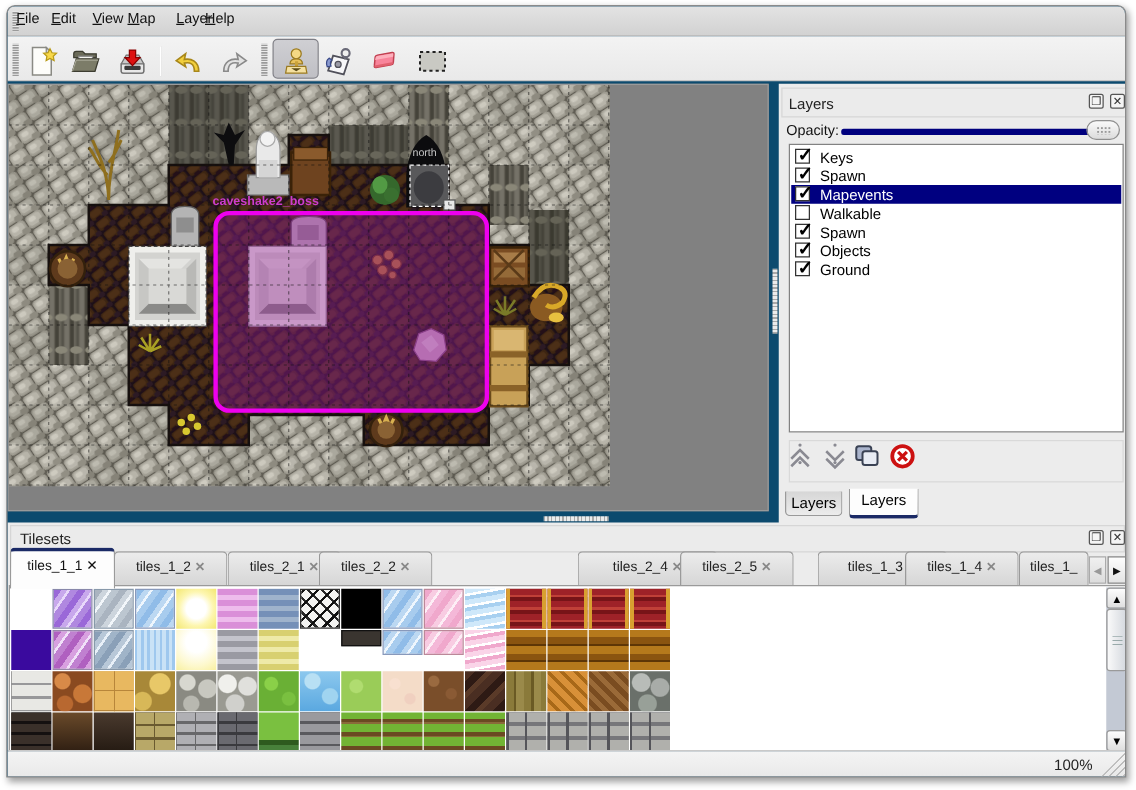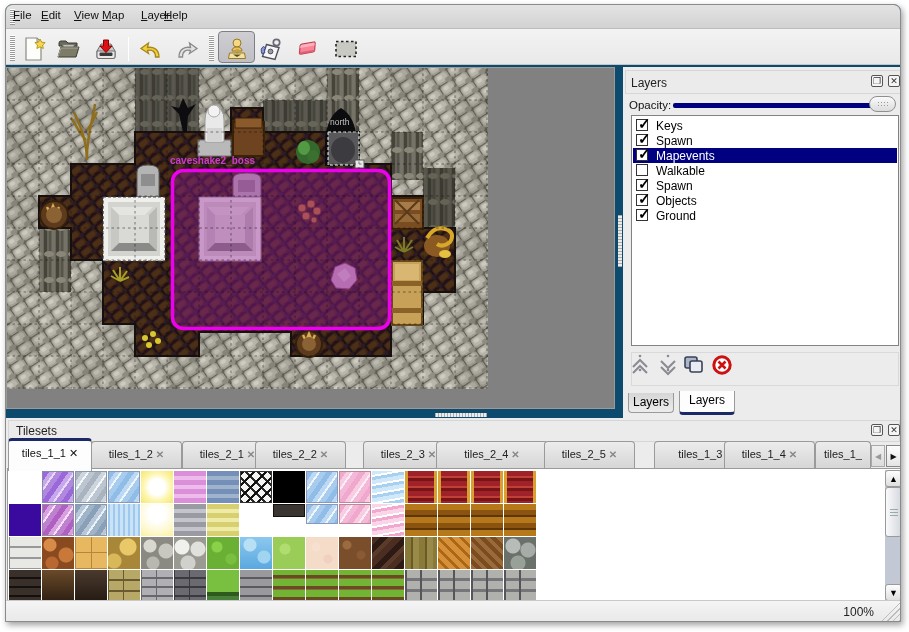--- a/index.html
+++ b/index.html
@@ -396,22 +396,21 @@
 <div id="hgrip"></div>
 <div id="tdock">
 <div id="ttitle">
           <span>Tilesets</span>
 <div class="wicon" style="left:862px;top:3px">❐</div>
 <div class="wicon" style="left:879px;top:3px">✕</div>
 </div>
 <div class="ttab" style="left:85px;width:91px">tiles_1_2 <span class="x">✕</span></div>
 <div class="ttab" style="left:176px;width:91px">tiles_2_1 <span class="x">✕</span></div>
 <div class="ttab" style="left:249px;width:91px">tiles_2_2 <span class="x">✕</span></div>
-<div class="ttab" style="left:357px;width:91px">tiles_2_3 <span class="x">✕</span></div>
-<div class="ttab" style="left:430px;width:112px">tiles_2_4 <span class="x">✕</span></div>
+<div class="ttab" style="left:456px;width:112px">tiles_2_4 <span class="x">✕</span></div>
 <div class="ttab" style="left:538px;width:91px">tiles_2_5 <span class="x">✕</span></div>
 <div class="ttab" style="left:648px;width:104px">tiles_1_3 <span class="x">✕</span></div>
 <div class="ttab" style="left:718px;width:91px">tiles_1_4 <span class="x">✕</span></div>
 <div class="ttab" style="left:809px;width:56px;overflow:hidden">tiles_1_<span class="x"></span></div>
 <div id="arrL">◀</div>
 <div id="arrR">▶</div>
 <div id="ttabact">tiles_1_1 <span class="x">✕</span></div>
 <div id="tcontent">
 <div class="tile t-glassPu" style="left:34px;top:2px"></div>
 <div class="tile t-glassGy" style="left:67px;top:2px"></div>

